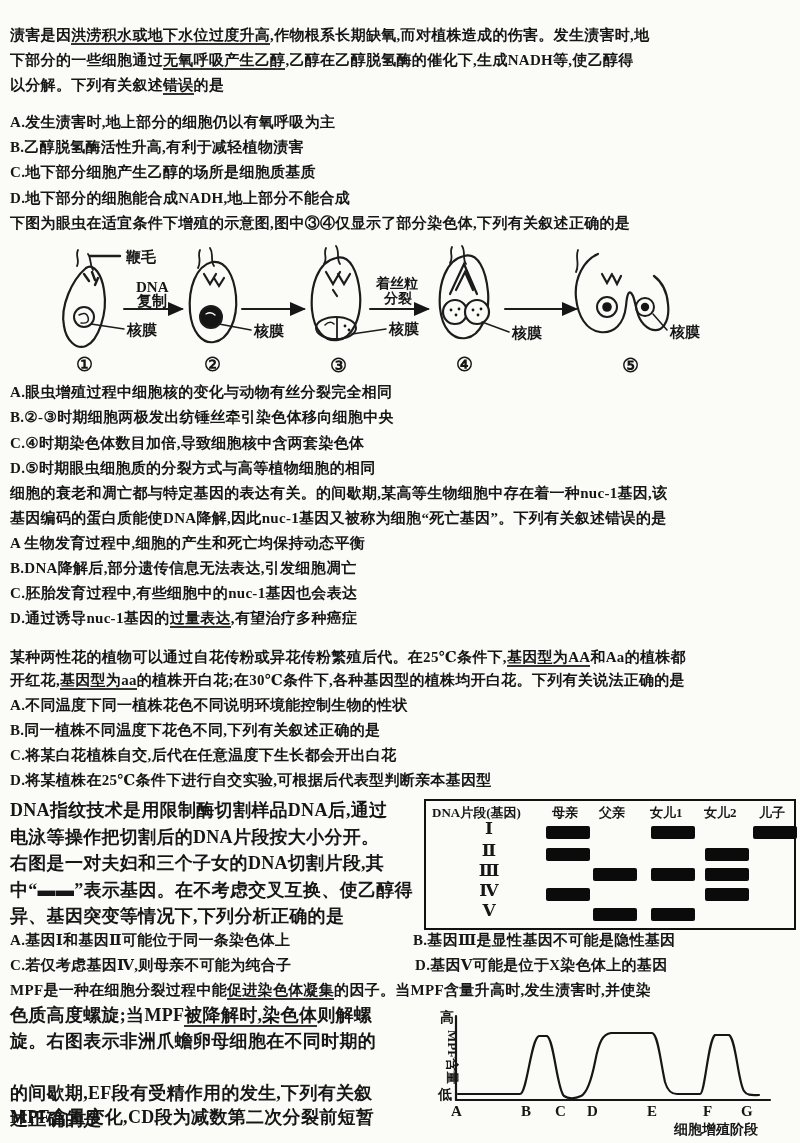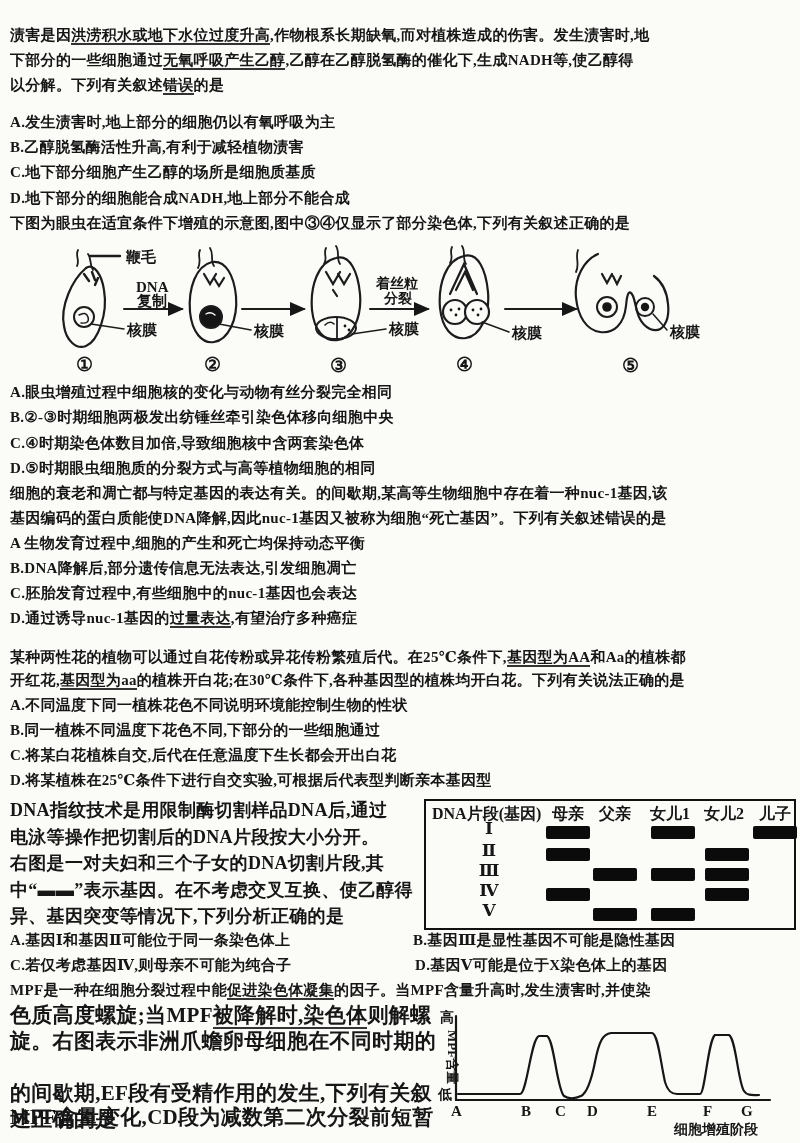--- a/index.html
+++ b/index.html
@@ -2,25 +2,25 @@
 <html><head>
 <meta charset="utf-8">
 <style>
   html,body{margin:0;padding:0;background:#e8e8e6;}
   .page{position:relative;width:800px;height:1143px;background:#fbfbf8;margin:0 auto;
         font-family:"Liberation Serif","DejaVu Serif",serif;color:#161616;overflow:hidden;}
   .ln{position:absolute;left:10px;white-space:nowrap;font-weight:bold;
       font-size:15px;letter-spacing:.3px;line-height:24px;}
   .ln .u{border-bottom:2px solid #333;}
   .big{font-size:18px;}
-  .bigger{font-size:21px;}
+  .bigger{font-size:18px;}
   svg{position:absolute;overflow:visible;}
   svg text{font-family:"Liberation Serif","DejaVu Serif",serif;font-weight:bold;fill:#161616;}
   .gel{position:absolute;border:2px solid #111;background:#fbfbf8;box-sizing:border-box;}
-  .gel .hdr{position:absolute;top:3px;font-size:16px;font-weight:bold;white-space:nowrap;}
+  .gel .hdr{position:absolute;top:3px;font-size:13px;font-weight:bold;white-space:nowrap;}
   .gel .roman{position:absolute;left:40px;width:46px;text-align:center;
               font-size:17px;font-weight:bold;}
   .gel .band{position:absolute;width:44px;height:13px;background:#0b0b0b;border-radius:2px;}
 </style>
 </head>
 <body>
 
 <div class="page">
 
   <div class="ln" style="top:23px"><span>渍害是因</span><span class="u">洪涝积水或地下水位过度升高</span><span>,作物根系长期缺氧,而对植株造成的伤害。发生渍害时,地</span></div>
@@ -123,21 +123,21 @@
   <div class="ln" style="top:481px">细胞的衰老和凋亡都与特定基因的表达有关。的间歇期,某高等生物细胞中存在着一种nuc-1基因,该</div>
   <div class="ln" style="top:506px">基因编码的蛋白质能使DNA降解,因此nuc-1基因又被称为细胞“死亡基因”。下列有关叙述错误的是</div>
   <div class="ln" style="top:556px">B.DNA降解后,部分遗传信息无法表达,引发细胞凋亡</div>
   <div class="ln" style="top:531px">A 生物发育过程中,细胞的产生和死亡均保持动态平衡</div>
   <div class="ln" style="top:581px">C.胚胎发育过程中,有些细胞中的nuc-1基因也会表达</div>
   <div class="ln" style="top:606px"><span>D.通过诱导nuc-1基因的</span><span class="u">过量表达</span><span>,有望治疗多种癌症</span></div>
 
   <div class="ln" style="top:645px"><span>某种两性花的植物可以通过自花传粉或异花传粉繁殖后代。在25℃条件下,</span><span class="u">基因型为AA</span><span>和Aa的植株都</span></div>
   <div class="ln" style="top:668px"><span>开红花,</span><span class="u">基因型为aa</span><span>的植株开白花;在30℃条件下,各种基因型的植株均开白花。下列有关说法正确的是</span></div>
   <div class="ln" style="top:693px">A.不同温度下同一植株花色不同说明环境能控制生物的性状</div>
-  <div class="ln" style="top:718px">B.同一植株不同温度下花色不同,下部分的一些细胞通过</div>
+  <div class="ln" style="top:718px">B.同一植株不同温度下花色不同,下列有关叙述正确的是</div>
   <div class="ln" style="top:743px">C.将某白花植株自交,后代在任意温度下生长都会开出白花</div>
   <div class="ln" style="top:768px">D.将某植株在25℃条件下进行自交实验,可根据后代表型判断亲本基因型</div>
 
   <div class="ln big" style="top:798px">DNA指纹技术是用限制酶切割样品DNA后,通过</div>
   <div class="ln big" style="top:825px">电泳等操作把切割后的DNA片段按大小分开。</div>
   <div class="ln big" style="top:851px">右图是一对夫妇和三个子女的DNA切割片段,其</div>
   <div class="ln big" style="top:878px">中“▬▬”表示基因。在不考虑交叉互换、使乙醇得</div>
   <div class="ln big" style="top:904px">异、基因突变等情况下,下列分析正确的是</div>
 
   <div class="gel" style="left:424px;top:799px;width:372px;height:131px">

